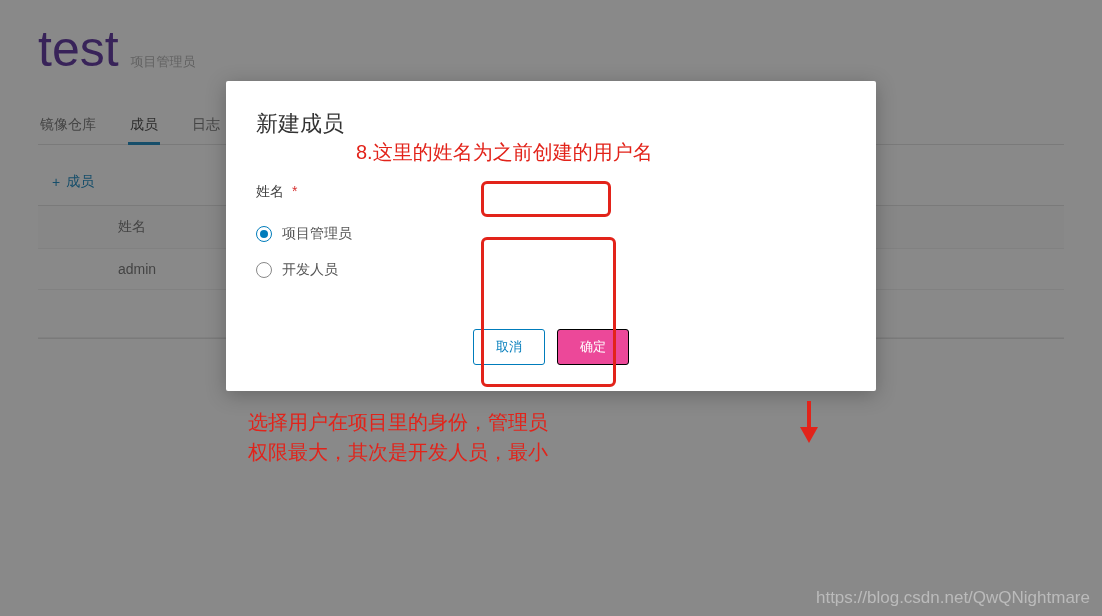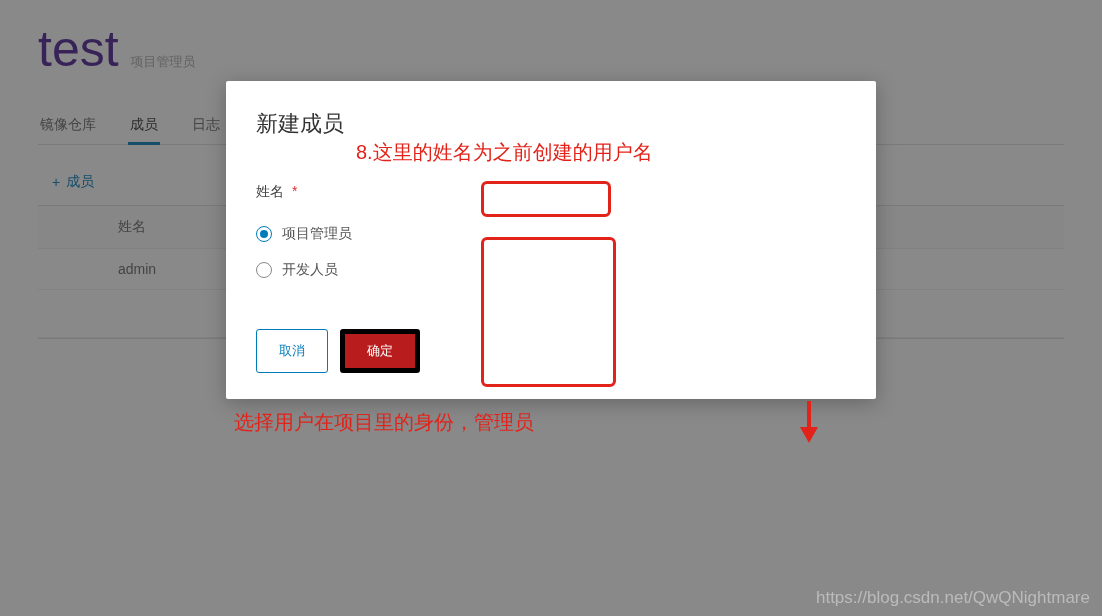--- a/index.html
+++ b/index.html
@@ -176,38 +176,38 @@
     }
     .radio-item.selected .radio-circle::after {
       content: "";
       width: 8px;
       height: 8px;
       background: #007cbb;
       border-radius: 50%;
     }
     .modal-footer {
       display: flex;
-      justify-content: flex-start;
+      justify-content: center;
       gap: 12px;
       margin-top: 50px;
     }
     .btn {
       padding: 8px 22px;
       font-size: 13px;
       border-radius: 3px;
       cursor: pointer;
     }
     .btn-outline {
       background: #fff;
       border: 1px solid #007cbb;
       color: #007cbb;
     }
     .btn-primary {
-      background: #b91c1c;
-      border: 5px solid #000000;
+      background: #ec4899;
+      border: 1px solid #000000;
       color: #fff;
     }
     .anno {
       position: absolute;
       color: #e2231a;
       font-size: 20px;
       font-weight: 400;
       pointer-events: none;
     }
     .anno-box {
@@ -295,22 +295,23 @@
     <div class="modal-footer">
       <button class="btn btn-outline">取消</button>
       <button class="btn btn-primary">确定</button>
     </div>
 
     <div class="anno-box" style="left:255px; top:100px; width:130px; height:36px;"></div>
     <div class="anno-box" style="left:255px; top:156px; width:135px; height:150px;"></div>
 
     <div class="anno" style="left:130px; top:58px; width:480px;">8.这里的姓名为之前创建的用户名</div>
 
-    <div class="anno" style="left:8px; top:326px; line-height:1.5;">
+    <div class="anno" style="left:22px; top:326px; line-height:1.5;">
       <div>选择用户在项目里的身份，管理员</div>
+      <div>权限最大，其次是开发人员，最小</div>
     </div>
 
     <div class="arrow-down" style="left:570px; top:318px;">
       <svg width="26" height="44" viewBox="0 0 26 44">
         <line x1="13" y1="2" x2="13" y2="32" stroke="#e2231a" stroke-width="4"></line>
         <polygon points="13,44 4,28 22,28" fill="#e2231a"></polygon>
       </svg>
     </div>
   </div>
 </div>

